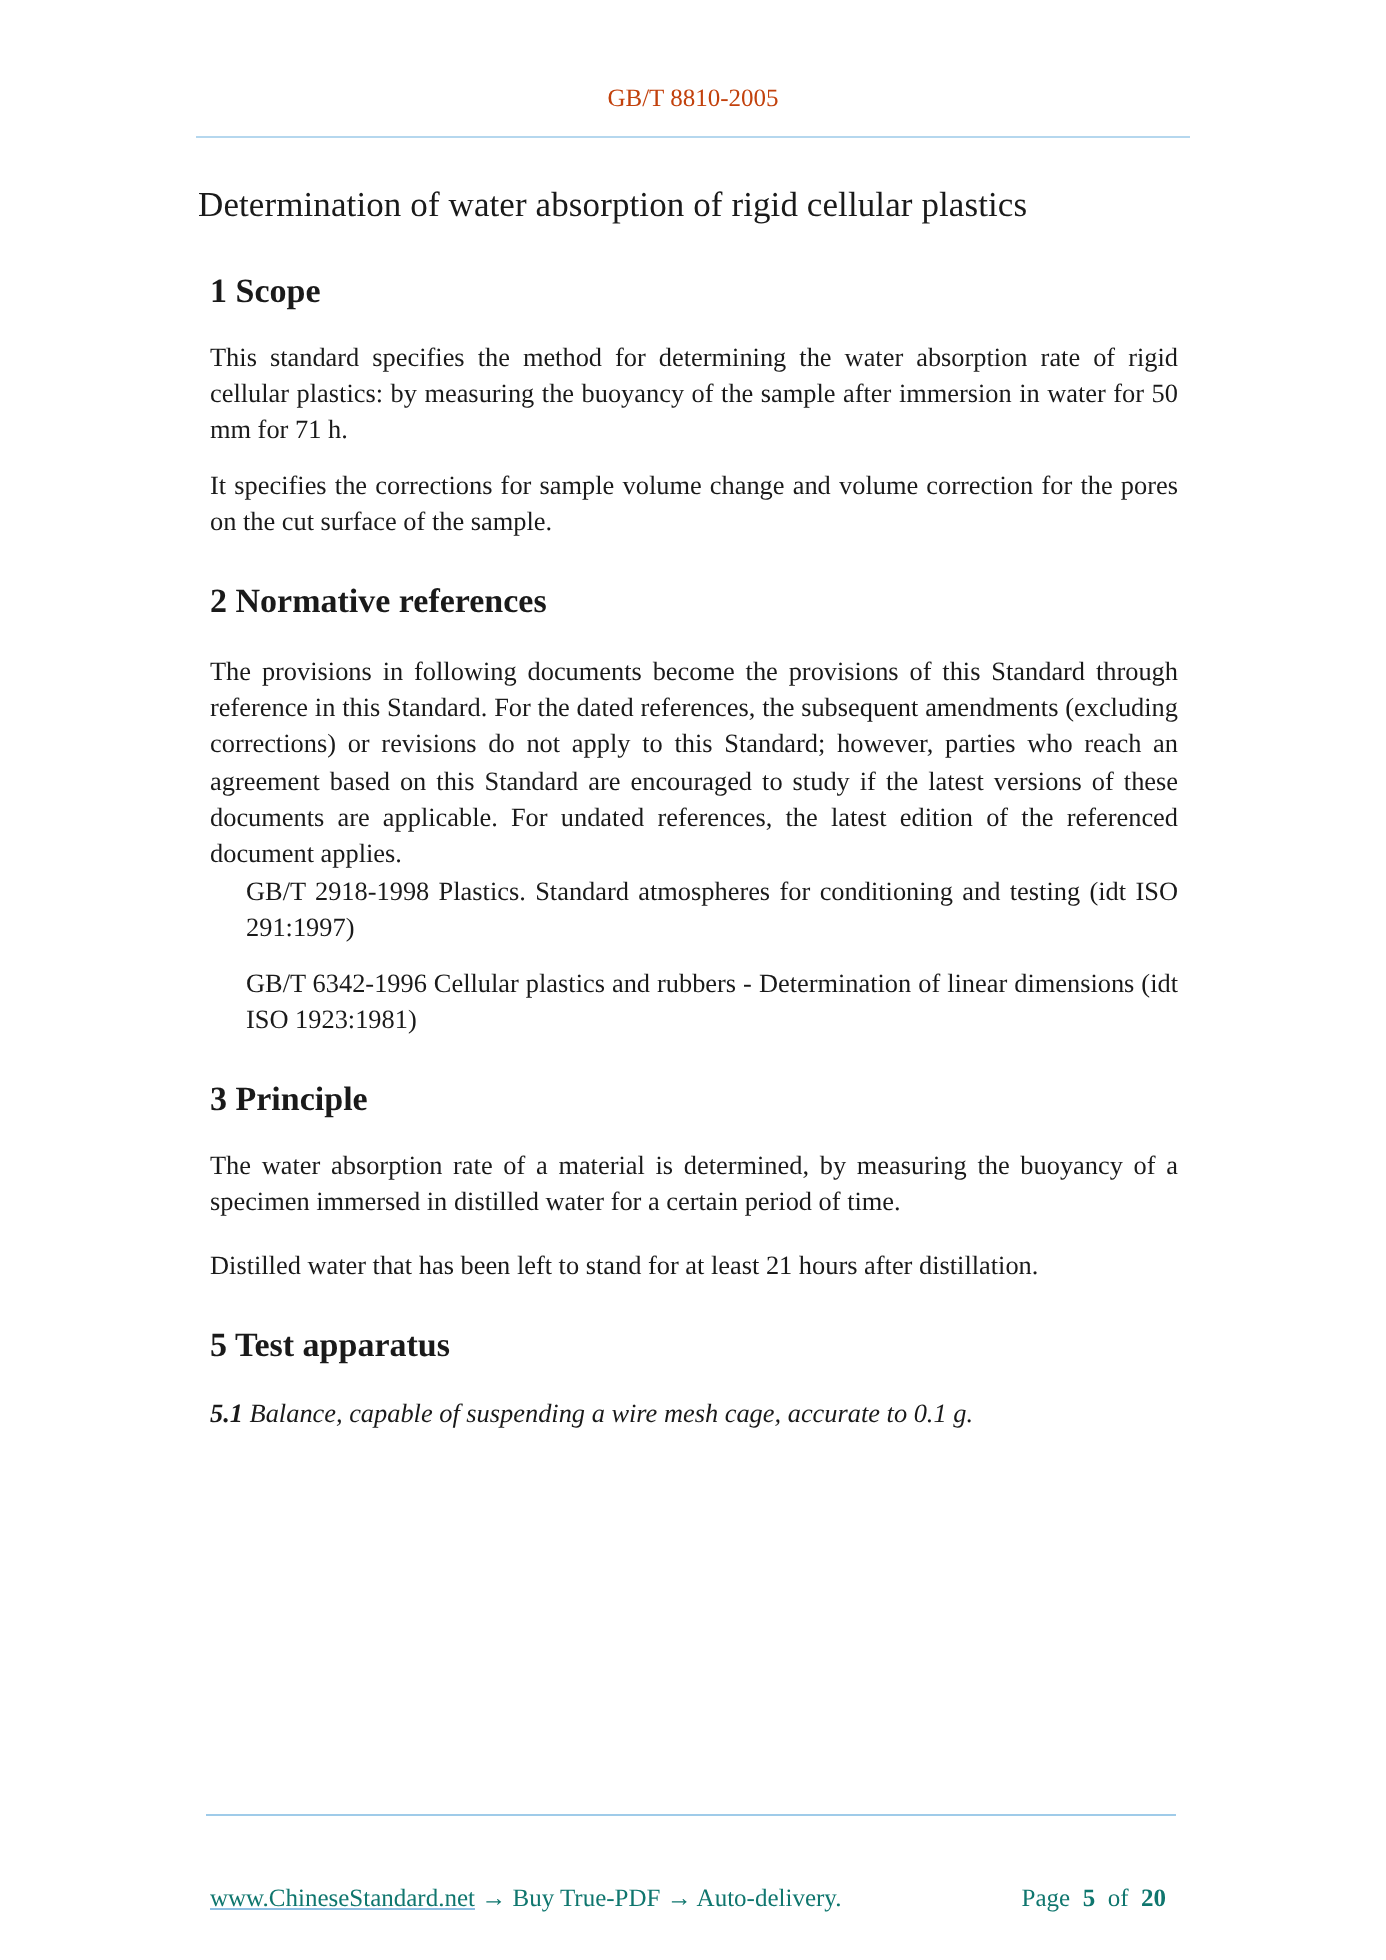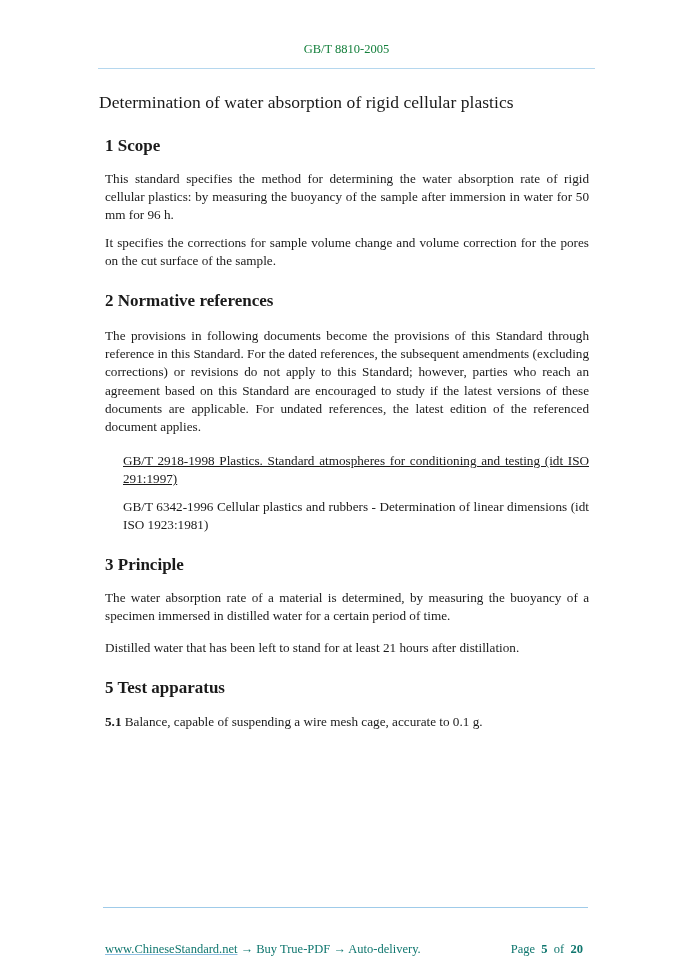--- a/index.html
+++ b/index.html
@@ -1,19 +1,19 @@
 <!DOCTYPE html>
 <html><head>
 <meta charset="utf-8">
 <style>
   html, body { margin:0; padding:0; background:#ffffff; }
   body { width:693px; height:980px; position:relative; overflow:hidden;
          font-family:"Liberation Serif", "DejaVu Serif", serif; color:#1a1a1a; }
   .header { position:absolute; top:42px; left:0; width:693px; text-align:center;
-            font-size:12.5px; color:#15803d; }
+            font-size:12.5px; color:#c2410c; }
   .header-rule { position:absolute; top:68px; left:98px; width:497px; height:1px; background:#b5d7ee; }
   .content { position:absolute; top:88px; left:105px; width:484px; }
   .doc-title { font-weight:normal; font-size:17.5px; text-align:left; margin:4px 0 0 -6px; width:496px; letter-spacing:0.05px; }
   h2 { font-weight:bold; font-size:17px; margin:0; }
   p { margin:0; font-size:13.2px; line-height:18.2px; text-align:justify; }
   .ref { padding-left:18px; }
   .bold-num { font-weight:bold; }
   .footer-rule { position:absolute; top:907px; left:103px; width:485px; height:1px; background:#9fcbe9; }
   .footer { position:absolute; top:942px; left:105px; width:484px; font-size:12.5px; color:#0f766e; }
   .footer .link { text-decoration:underline; text-decoration-color:#8fbfe3; }
@@ -23,35 +23,35 @@
 </head>
 <body>
 
 <div class="header">GB/T 8810-2005</div>
 <div class="header-rule"></div>
 
 <div class="content">
   <div class="doc-title">Determination of water absorption of rigid cellular plastics</div>
 
   <h2 style="margin-top:23px;">1 Scope</h2>
-  <p style="margin-top:14px;">This standard specifies the method for determining the water absorption rate of rigid cellular plastics: by measuring the buoyancy of the sample after immersion in water for 50 mm for 96 h.</p>
+  <p style="margin-top:14px;">This standard specifies the method for determining the water absorption rate of rigid cellular plastics: by measuring the buoyancy of the sample after immersion in water for 50 mm for 71 h.</p>
   <p style="margin-top:9px;">It specifies the corrections for sample volume change and volume correction for the pores on the cut surface of the sample.</p>
 
   <h2 style="margin-top:21px;">2 Normative references</h2>
   <p style="margin-top:16px;">The provisions in following documents become the provisions of this Standard through reference in this Standard. For the dated references, the subsequent amendments (excluding corrections) or revisions do not apply to this Standard; however, parties who reach an agreement based on this Standard are encouraged to study if the latest versions of these documents are applicable. For undated references, the latest edition of the referenced document applies.</p>
-  <p class="ref" style="margin-top:16px;text-decoration:underline;">GB/T 2918-1998 Plastics. Standard atmospheres for conditioning and testing (idt ISO 291:1997)</p>
+  <p class="ref" style="margin-top:1px;">GB/T 2918-1998 Plastics. Standard atmospheres for conditioning and testing (idt ISO 291:1997)</p>
   <p class="ref" style="margin-top:9px;">GB/T 6342-1996 Cellular plastics and rubbers - Determination of linear dimensions (idt ISO 1923:1981)</p>
 
   <h2 style="margin-top:21px;">3 Principle</h2>
   <p style="margin-top:14px;">The water absorption rate of a material is determined, by measuring the buoyancy of a specimen immersed in distilled water for a certain period of time.</p>
 
   <p style="margin-top:14px;">Distilled water that has been left to stand for at least 21 hours after distillation.</p>
 
   <h2 style="margin-top:20px;">5 Test apparatus</h2>
-  <p style="margin-top:15px;"><span class="bold-num">5.1</span><span> Balance, capable of suspending a wire mesh cage, accurate to 0.1 g.</span></p>
+  <p style="margin-top:15px;font-style:italic;"><span class="bold-num">5.1</span><span> Balance, capable of suspending a wire mesh cage, accurate to 0.1 g.</span></p>
 </div>
 
 <div class="footer-rule"></div>
 <div class="footer">
   <span class="link">www.ChineseStandard.net</span>
   <span>→</span><span> Buy True-PDF </span><span>→</span><span> Auto-delivery.</span>
   <span class="right">
     <span>Page</span>&nbsp;
     <span class="pg">5</span>&nbsp;
     <span>of</span>&nbsp;

